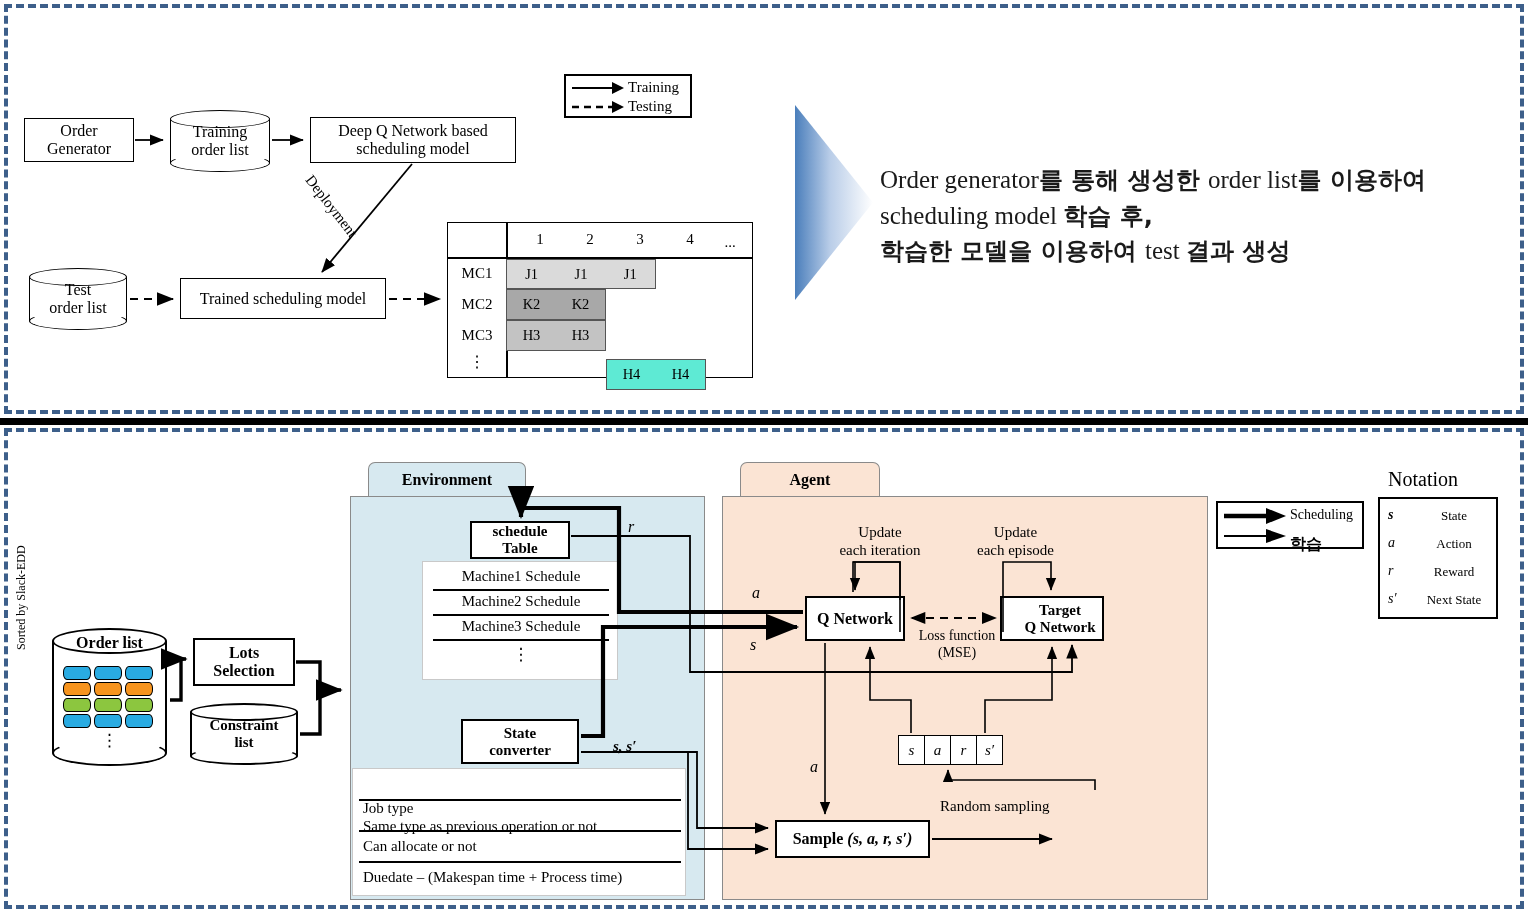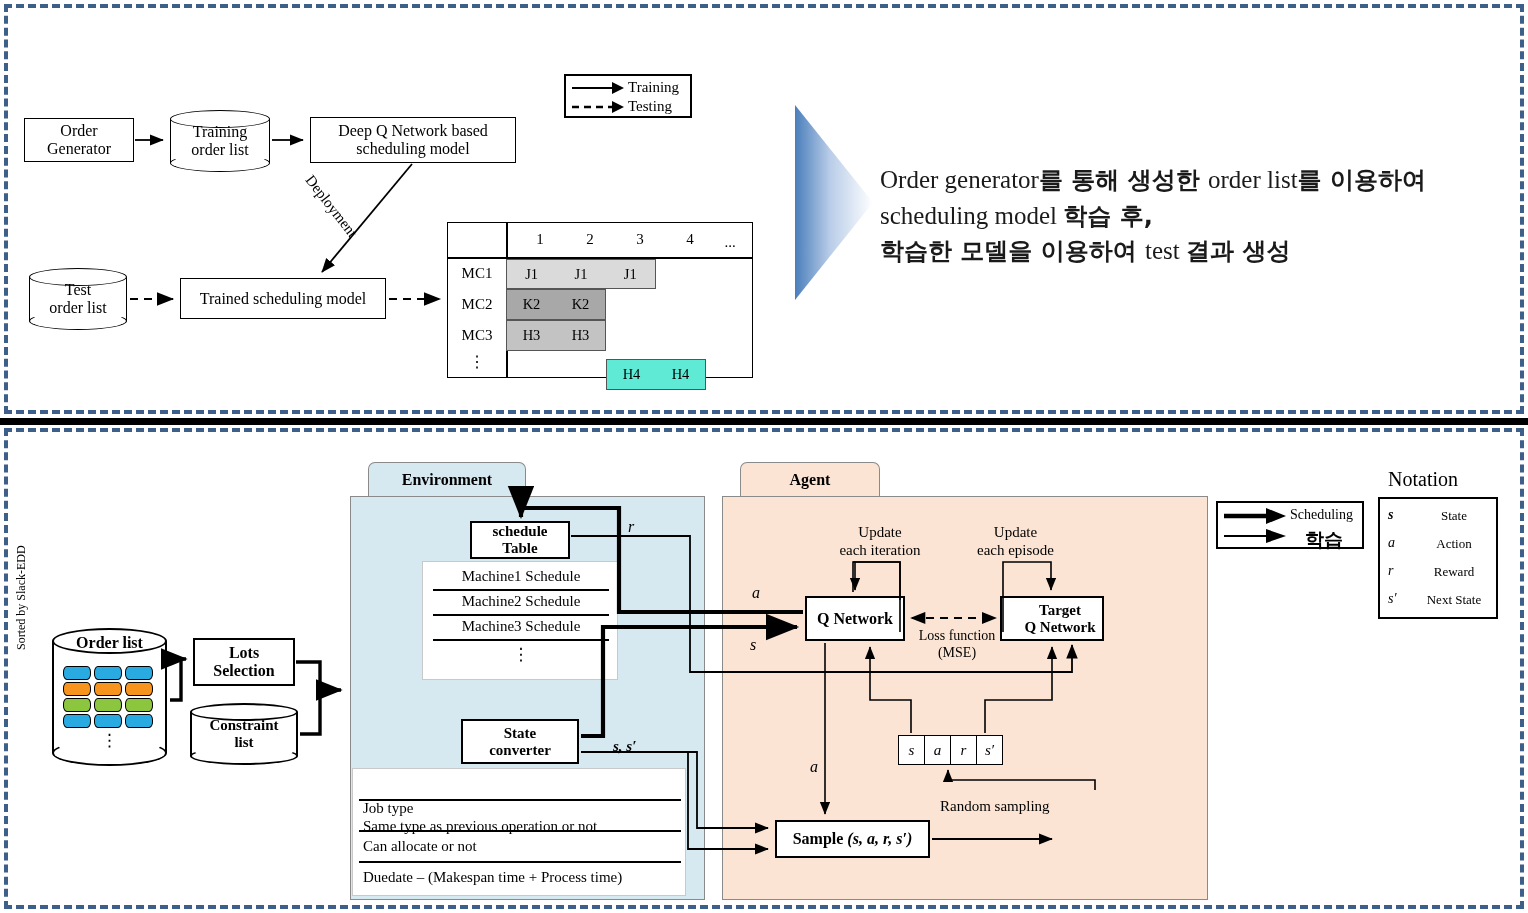--- a/index.html
+++ b/index.html
@@ -345,21 +345,21 @@
         <polygon points="44,2 64,10 44,18" fill="#000"></polygon>
       </svg>
     </div>
     <span class="ltxt" style="top:4px;">Scheduling</span>
     <div style="position:absolute;left:4px;top:23px;">
       <svg width="66" height="20">
         <line x1="2" y1="10" x2="46" y2="10" stroke="#000" stroke-width="1.8"></line>
         <polygon points="44,3 64,10 44,17" fill="#000"></polygon>
       </svg>
     </div>
-    <span class="ltxt kr" style="top:24px;font-size:19px;margin-left:15px;">학습</span>
+    <span class="ltxt kr" style="top:31px;font-size:16px;">학습</span>
   </div>
 
   <div id="notation-title">Notation</div>
   <div id="notation">
     <div class="nsym bold" style="top:8px;">s</div>
     <div class="nlab" style="top:9px;">State</div>
     <div class="nsym" style="top:36px;">a</div>
     <div class="nlab" style="top:37px;">Action</div>
     <div class="nsym" style="top:64px;">r</div>
     <div class="nlab" style="top:65px;">Reward</div>

